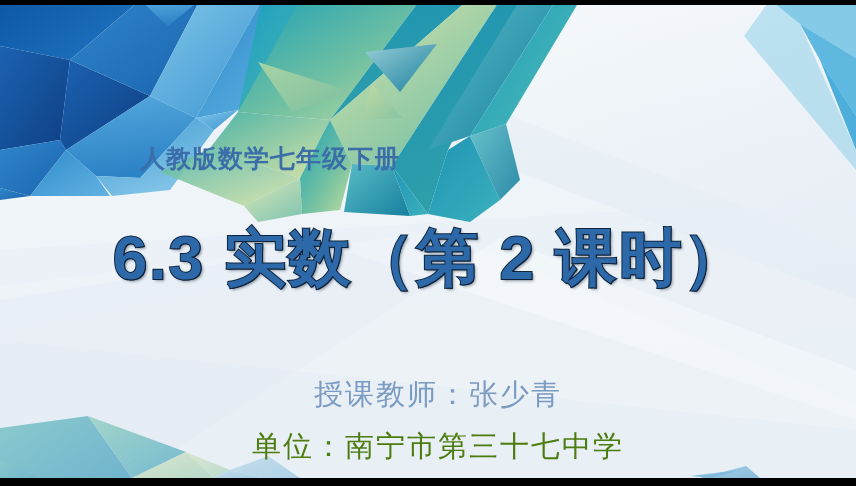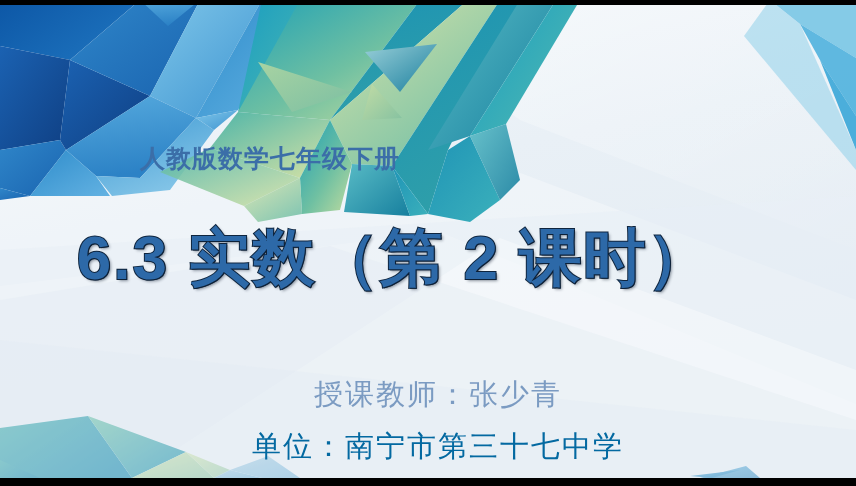--- a/index.html
+++ b/index.html
@@ -67,40 +67,41 @@
     font-size: 62px;
     font-weight: 700;
     letter-spacing: 2px;
     color: #2d69a8;
     white-space: nowrap;
     -webkit-text-stroke: 2px #10263f;
     paint-order: stroke fill;
     text-shadow:
        1px 1px 0 #0d2138,
        2px 2px 3px rgba(10,25,45,0.45);
+    padding-left: 36px;
   }
   .footer-block {
     position: absolute;
     left: 0;
     top: 368px;
     width: 856px;
     text-align: center;
   }
   .footer-line {
     font-family: "Liberation Serif", serif;
     font-size: 29px;
     font-weight: 400;
     letter-spacing: 2px;
     color: #7b9bc2;
     line-height: 52px;
     white-space: nowrap;
     padding-left: 20px;
   }
   .footer-line.line2 {
-    color: #0369a1;
+    color: #4d7c0f;
   }
 </style>
 </head>
 <body>
 
 <div id="slide">
 
   <svg id="bg-svg" viewBox="0 0 856 486" preserveAspectRatio="none" xmlns="http://www.w3.org/2000/svg">
     <defs>
       <linearGradient id="gBase" x1="0" y1="0" x2="0.35" y2="1">

